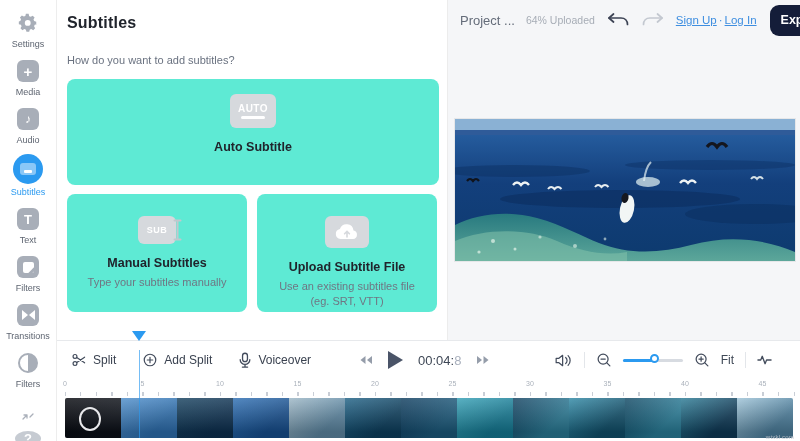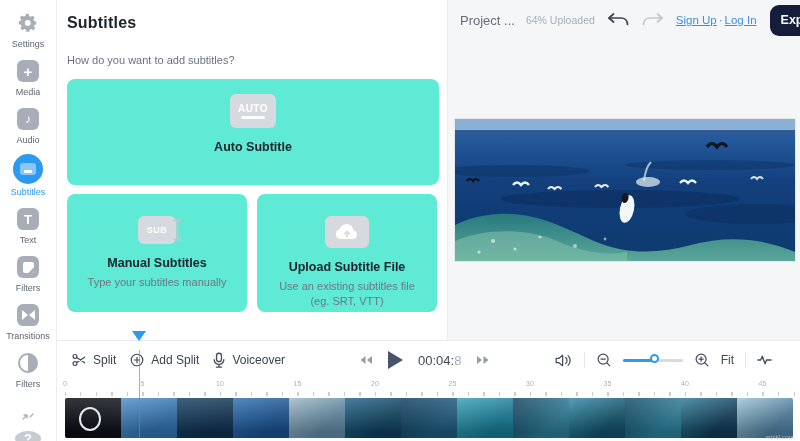--- a/index.html
+++ b/index.html
@@ -59,21 +59,21 @@
   .auth-links { font-size:11.5px; white-space:nowrap; }
   .auth-links a { color:#3e8ee0; text-decoration:underline; cursor:pointer; }
   .auth-links .sep { color:#3e8ee0; text-decoration:none; margin:0 2px; }
   .export-btn { margin-left:2px; height:31px; background:#141d39; color:#fff; border:none; border-radius:9px;
                 font-size:12.5px; font-weight:bold; display:flex; align-items:center; gap:7px; padding:0 11px; cursor:pointer; }
   .video-frame { position:absolute; left:7px; top:119px; width:340px; height:142px; box-shadow:0 0 0 1px rgba(0,0,0,.06); }
 
   
   .bottom { position:absolute; left:57px; top:340px; width:743px; height:101px; background:#fff; border-top:1px solid #e7e9ec; }
   .toolbar { position:relative; height:38px; display:flex; align-items:center; }
-  .tb-left { display:flex; align-items:center; gap:13px; margin-left:14px; }
+  .tb-left { display:flex; align-items:center; gap:26px; margin-left:14px; }
   .tb-btn { display:flex; align-items:center; gap:6px; font-size:12px; color:#3a4250; cursor:pointer; white-space:nowrap; }
   .tb-center { position:absolute; left:302px; display:flex; align-items:center; gap:15px; }
   .play-btn { width:0; height:0; border-left:15px solid #4a5468; border-top:9px solid transparent; border-bottom:9px solid transparent; cursor:pointer; }
   .timecode { font-size:13px; color:#3f4856; }
   .timecode .frac { color:#a9b0bd; }
   .tb-right { position:absolute; right:28px; display:flex; align-items:center; gap:11px; }
   .vdiv { width:1px; height:16px; background:#e3e6ea; }
   .slider { position:relative; width:60px; height:3px; background:#d7dbe1; border-radius:2px; cursor:pointer; }
   .slider .fill { position:absolute; left:0; top:0; height:3px; width:33px; background:#2b9af0; border-radius:2px; }
   .slider .knob { position:absolute; left:27px; top:-5px; width:9px; height:9px; background:#fff; border:2.5px solid #2b9af0; border-radius:50%; }

